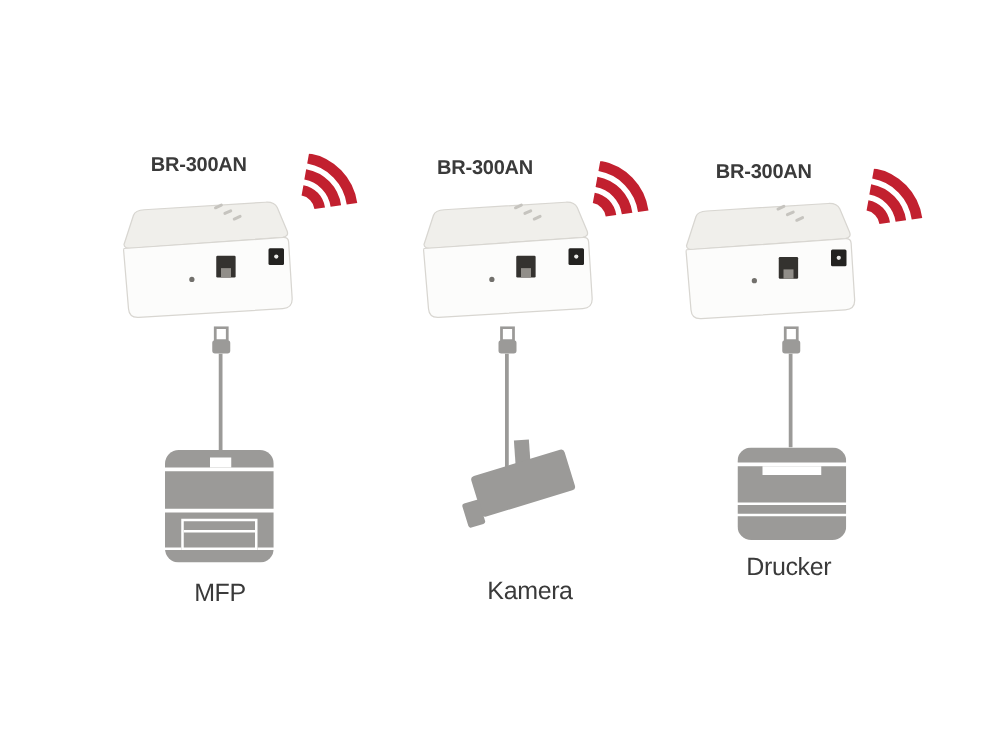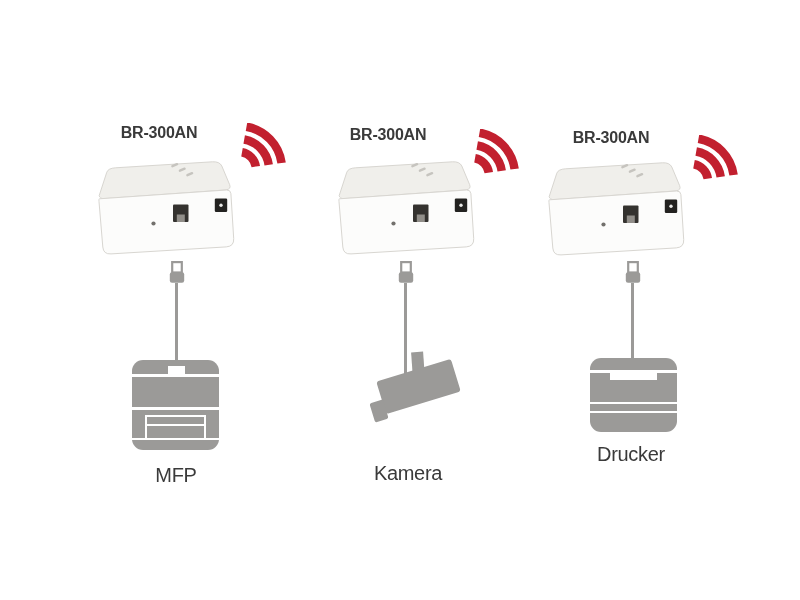--- a/index.html
+++ b/index.html
@@ -116,21 +116,21 @@
         <use href="#usbplug"></use>
       </svg>
     <div class="cable" style="left:404.3px;top:283px;height:91px"></div>
 
     <svg class="abs" style="left:352px;top:343px" width="115" height="85" viewBox="0 0 115 85">
       <rect class="sil-fill" x="60" y="9" width="12" height="26" transform="rotate(-4 66 22)"></rect>
       <rect class="sil-fill" x="27.5" y="26.5" width="78" height="34" rx="3" transform="rotate(-17 66.5 43.5)"></rect>
       <rect class="sil-fill" x="20" y="58" width="14" height="20" rx="2" transform="rotate(-17 27 68)"></rect>
     </svg>
 
-    <div class="device-label" style="left:408px;top:462px">Kamera</div>
+    <div class="device-label" style="left:424px;top:462px">Kamera</div>
   </div>
 
   <div>
     <div class="adapter-label" style="left:611px;top:129px">BR-300AN</div>
 
     <svg class="abs" style="left:540px;top:158px" width="145" height="98">
         <use href="#br300an"></use>
       </svg>
 
     <svg class="abs" style="left:686px;top:135px" width="57" height="48">

